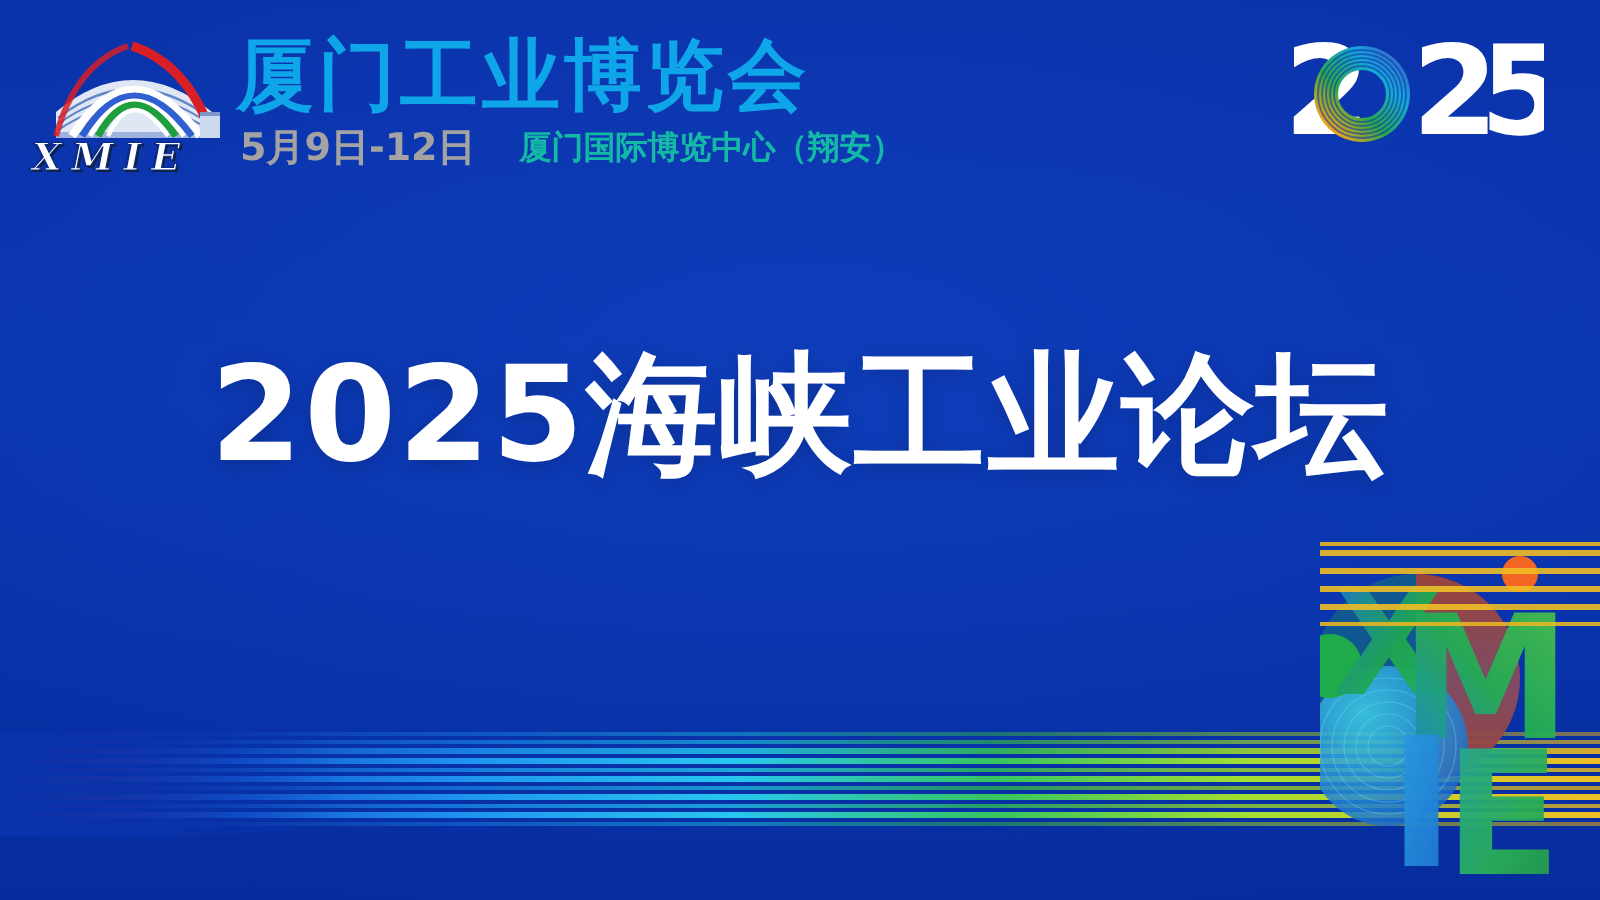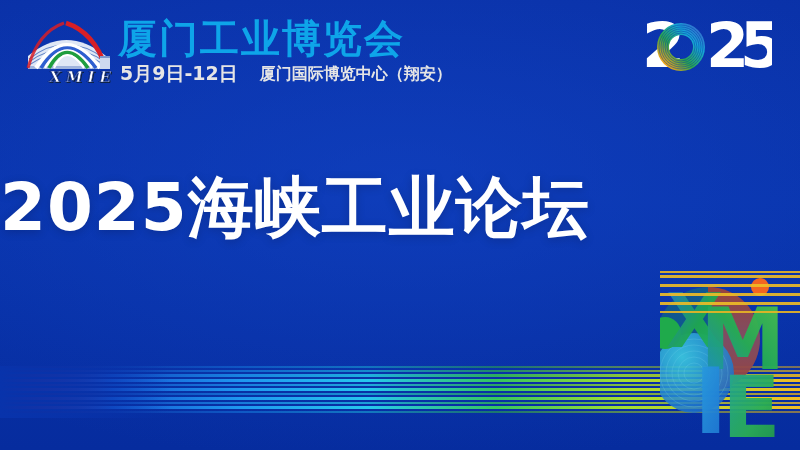--- a/index.html
+++ b/index.html
@@ -36,25 +36,25 @@
   .logo-mark {
     position: absolute;
     left: 14px; top: 16px;
     width: 104px; height: 76px;
   }
   .logo-arch { position: absolute; left: 0; top: 0; }
   .logo-word {
     position: absolute;
     left: 2px; top: 52px;
     width: 100px;
-    text-align: right;
+    text-align: left;
     font-family: "DejaVu Serif", "Liberation Serif", serif;
     font-weight: bold;
     font-style: italic;
-    font-size: 15px;
+    font-size: 19px;
     letter-spacing: 5px;
     color: #ffffff;
     text-shadow: 1px 1px 0 #123, -1px 0 0 #0b2a88;
     -webkit-text-stroke: 0.6px #0b2a88;
   }
 
   
   .fair-name {
     position: absolute;
     left: 118px; top: 15px;
@@ -70,42 +70,43 @@
     left: 120px; top: 62px;
     height: 24px;
     display: flex;
     align-items: center;
     gap: 22px;
     white-space: nowrap;
   }
   .fair-date {
     font-size: 19px;
     font-weight: bold;
-    color: #e5e5e5;
+    color: #a3a3a3;
     letter-spacing: 0px;
   }
   .fair-venue {
     font-size: 16px;
     font-weight: bold;
-    color: #e5e5e5;
+    color: #14b8a6;
     letter-spacing: 0px;
   }
 
   
   .year-badge {
     position: absolute;
     right: 28px; top: 16px;
     width: 132px; height: 62px;
   }
 
   
   .main-title {
     position: absolute;
     left: 0; top: 168px;
     width: 800px;
+    text-align: center;
     font-size: 66px;
     font-weight: bold;
     color: #ffffff;
     letter-spacing: 1px;
     line-height: 80px;
     white-space: nowrap;
     text-shadow: 0 2px 10px rgba(0,0,0,0.18);
   }
 
   

